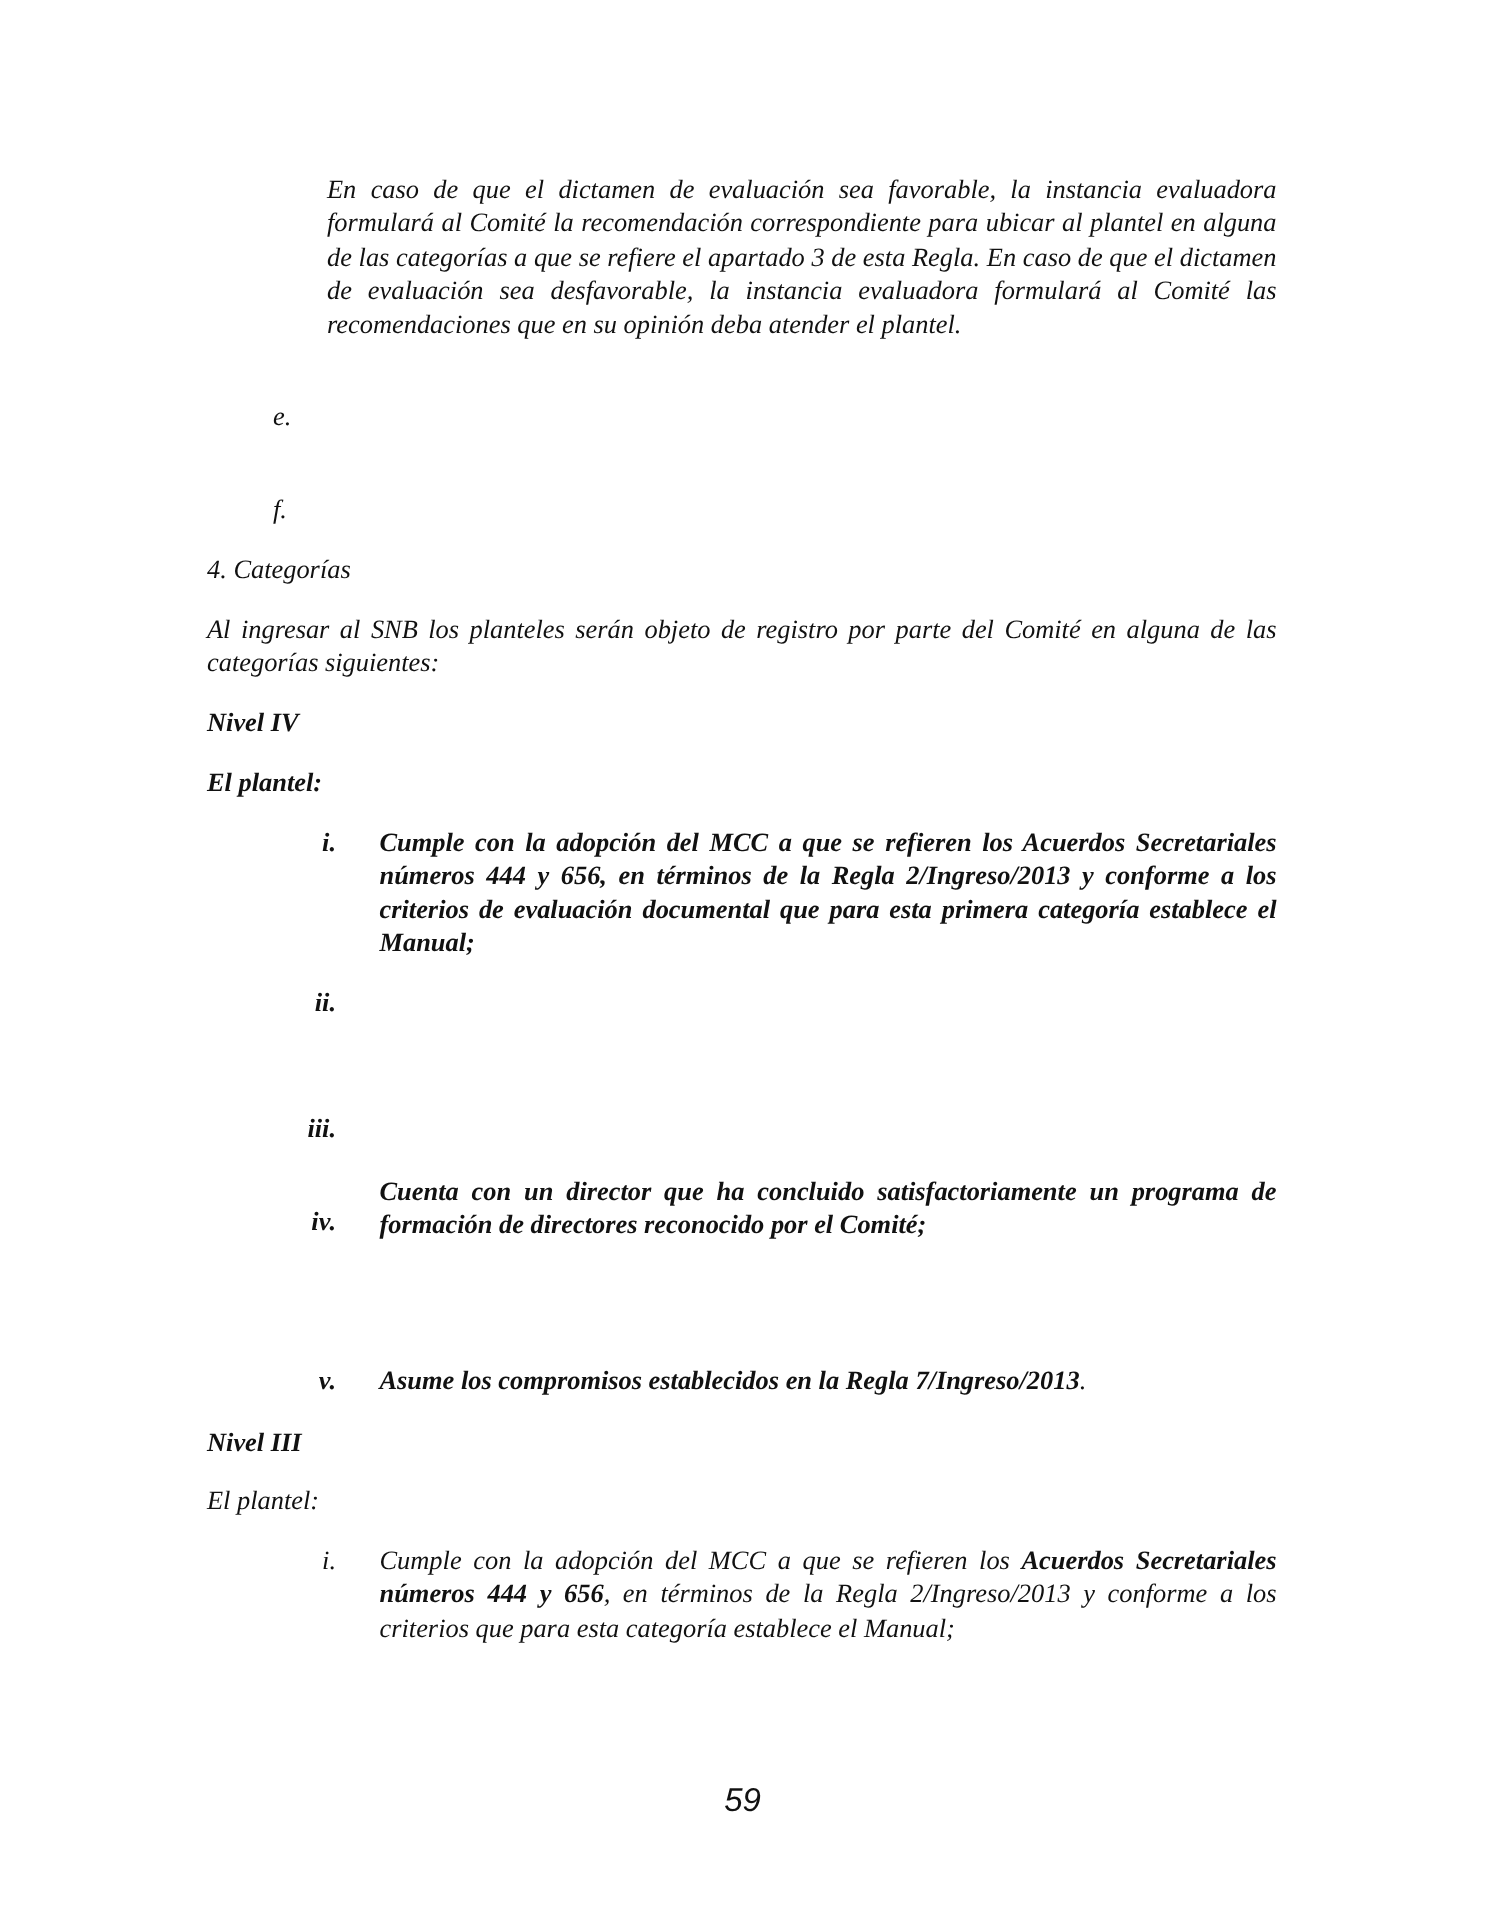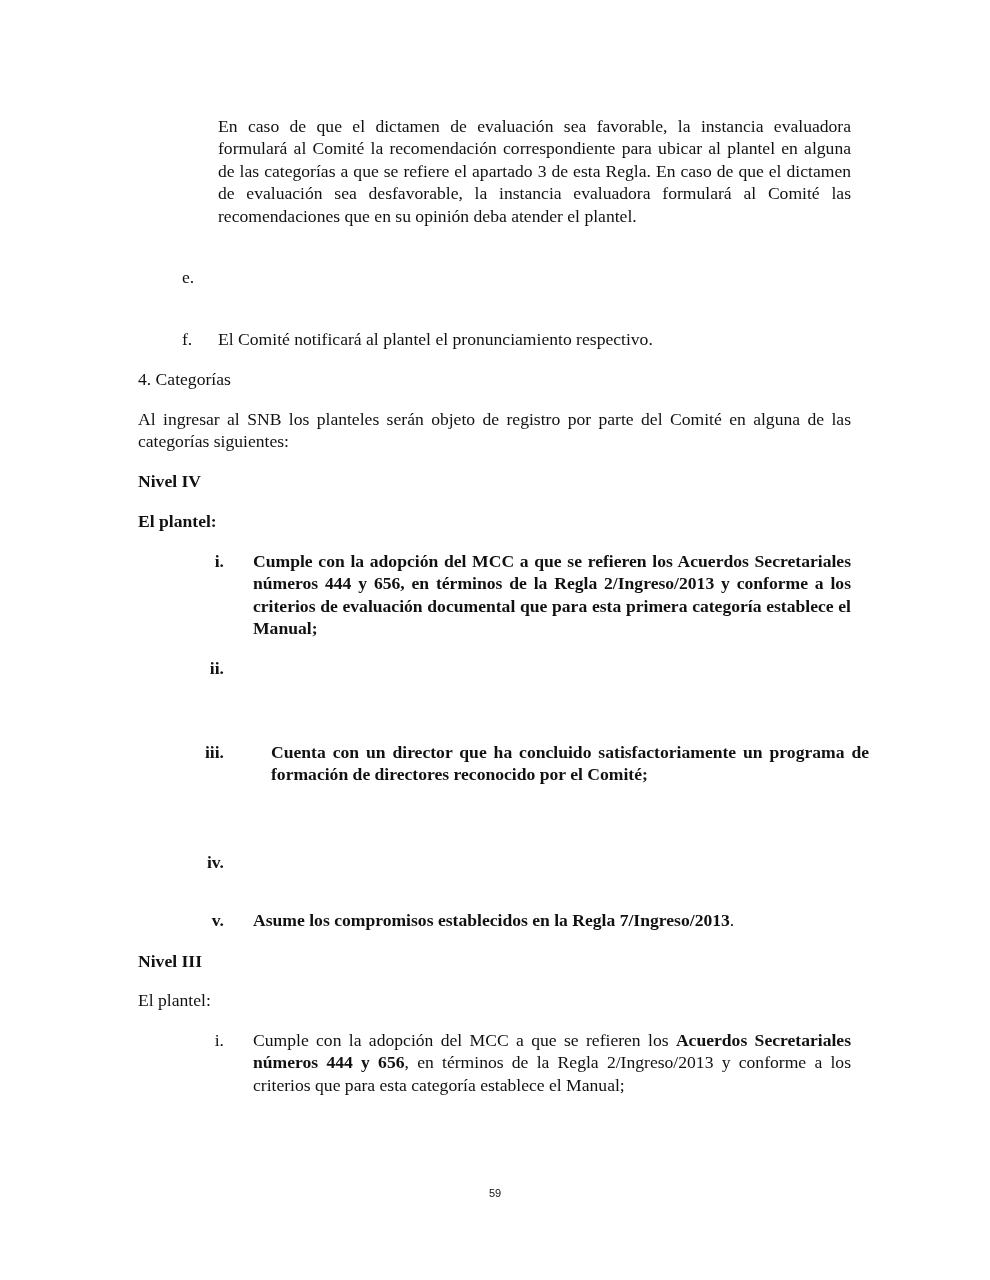--- a/index.html
+++ b/index.html
@@ -1,54 +1,53 @@
 <!DOCTYPE html>
 <html><head>
 <meta charset="utf-8">
 <style>
   html, body { margin: 0; padding: 0; background: #ffffff; }
   body { width: 990px; height: 1280px; position: relative; overflow: hidden;
          font-family: "Liberation Serif", "DejaVu Serif", serif; color: #111111; }
-  .page { position: absolute; left: 0; top: 0; width: 968px; height: 1280px; }
+  .page { position: absolute; left: 0; top: 0; width: 968px; height: 1280px; font-style: italic; }
   .p { position: absolute; font-size: 17.6px; line-height: 22.4px; text-align: justify;
        text-align-last: left; margin: 0; }
   .b { font-weight: bold; }
   .lbl { position: absolute; font-size: 17.6px; line-height: 22.4px; }
   .rnum { position: absolute; font-size: 17.6px; line-height: 22.4px; text-align: right; width: 40px; }
   .page-number { position: absolute; left: 0; width: 990px; top: 1187px; text-align: center;
-                 font-family: "Liberation Sans", "DejaVu Sans", sans-serif; font-size: 11px; }
+                 font-family: "Liberation Sans", "DejaVu Sans", sans-serif; font-size: 22px; }
 </style>
 </head>
 <body>
 
 <div class="page">
 
   <p class="p" style="left:218px; top:115px; width:633px;">En caso de que el dictamen de evaluación sea favorable, la instancia evaluadora formulará al Comité la recomendación correspondiente para ubicar al plantel en alguna de las categorías a que se refiere el apartado 3 de esta Regla. En caso de que el dictamen de evaluación sea desfavorable, la instancia evaluadora formulará al Comité las recomendaciones que en su opinión deba atender el plantel.</p>
 
   <span class="lbl" style="left:182px; top:266px;">e.</span>
 
   <span class="lbl" style="left:182px; top:328px;">f.</span>
-  <p class="p" style="left:218px; top:328px; width:633px;">El Comité notificará al plantel el pronunciamiento respectivo.</p>
 
   <p class="p" style="left:138px; top:368px; width:713px;">4. Categorías</p>
 
   <p class="p b" style="left:138px; top:470px; width:713px;">Nivel IV</p>
 
   <p class="p" style="left:138px; top:408px; width:713px;">Al ingresar al SNB los planteles serán objeto de registro por parte del Comité en alguna de las categorías siguientes:</p>
   <p class="p b" style="left:138px; top:510px; width:713px;">El plantel:</p>
 
   <span class="rnum b" style="left:184px; top:550px;">i.</span>
   <p class="p b" style="left:253px; top:550px; width:598px;">Cumple con la adopción del MCC a que se refieren los Acuerdos Secretariales números 444 y 656, en términos de la Regla 2/Ingreso/2013 y conforme a los criterios de evaluación documental que para esta primera categoría establece el Manual;</p>
 
   <span class="rnum b" style="left:184px; top:657px;">ii.</span>
 
   <span class="rnum b" style="left:184px; top:741px;">iii.</span>
-  <p class="p b" style="left:253px; top:741px; width:598px;margin-left:18px;">Cuenta con un director que ha concluido satisfactoriamente un programa de formación de directores reconocido por el Comité;</p>
+  <p class="p b" style="left:253px; top:783px; width:598px;">Cuenta con un director que ha concluido satisfactoriamente un programa de formación de directores reconocido por el Comité;</p>
 
-  <span class="rnum b" style="left:184px; top:803px;margin-top:48px;">iv.</span>
+  <span class="rnum b" style="left:184px; top:803px;">iv.</span>
 
   <span class="rnum b" style="left:184px; top:909px;">v.</span>
   <p class="p" style="left:253px; top:909px; width:598px;"><span class="b">Asume los compromisos establecidos en la Regla 7/Ingreso/2013</span><span>.</span></p>
 
   <p class="p b" style="left:138px; top:950px; width:713px;">Nivel III</p>
   <p class="p" style="left:138px; top:989px; width:713px;">El plantel:</p>
 
   <span class="rnum" style="left:184px; top:1029px;">i.</span>
   <p class="p" style="left:253px; top:1029px; width:598px;"><span>Cumple con la adopción del MCC a que se refieren los </span><span class="b">Acuerdos Secretariales números 444 y 656</span><span>, en términos de la Regla 2/Ingreso/2013 y conforme a los criterios que para esta categoría establece el Manual;</span></p>
 

